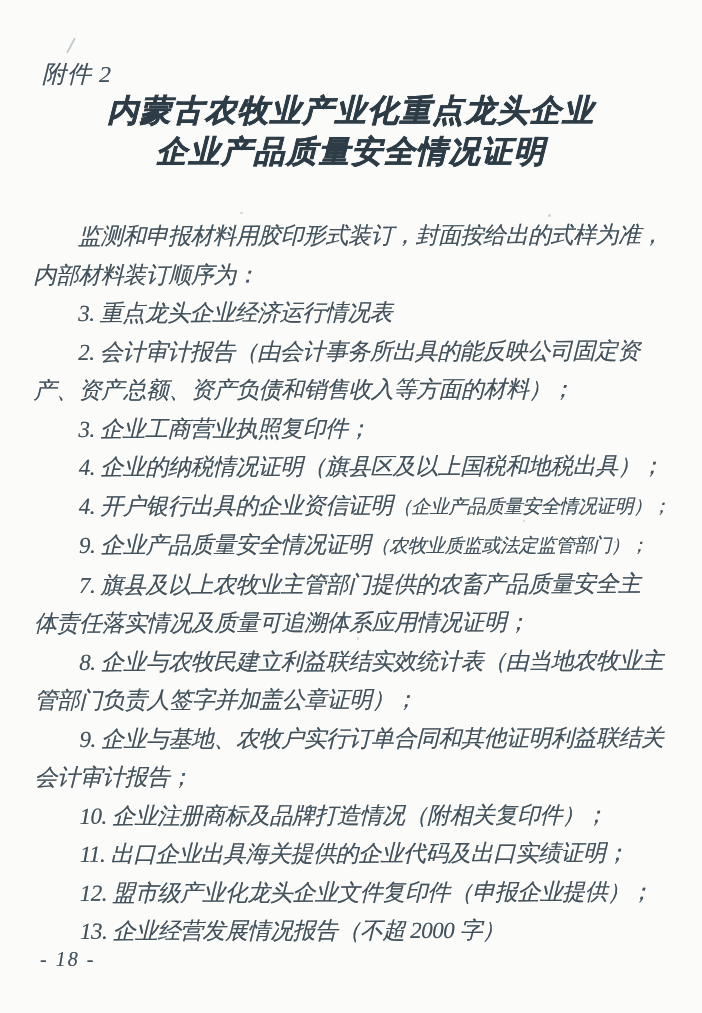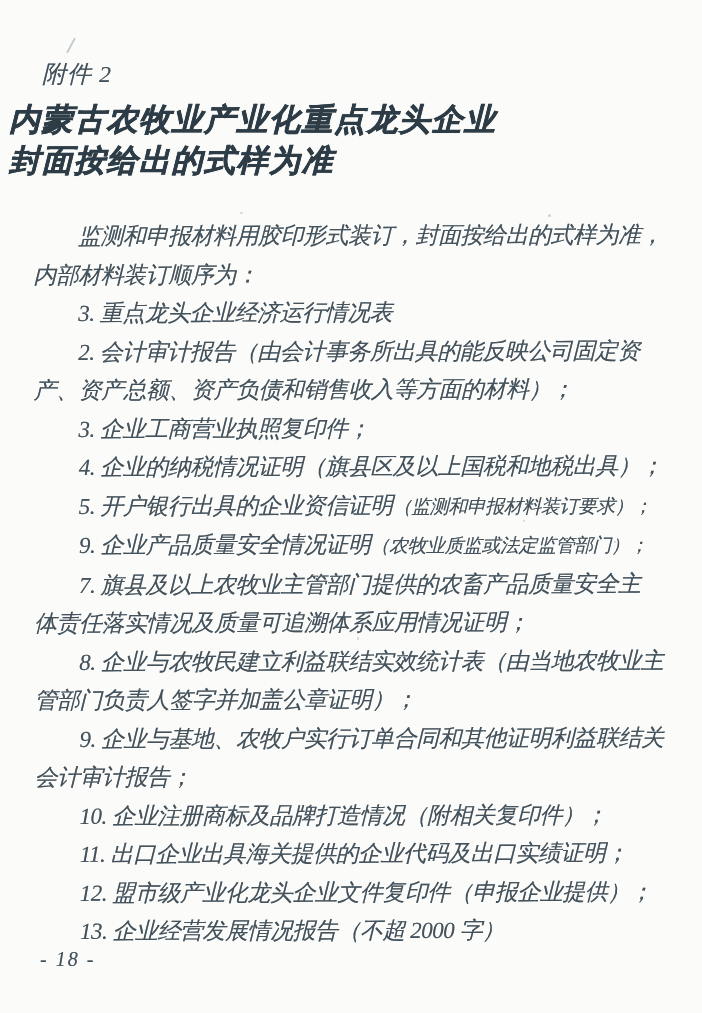--- a/index.html
+++ b/index.html
@@ -20,21 +20,22 @@
     top: 58px;
     font-size: 24px;
     letter-spacing: 1px;
     text-shadow: 0 0 0.6px rgba(61,76,86,.5);
   }
   .title {
     position: absolute;
     top: 90px;
     left: 0;
     right: 0;
-    margin: 9px;
+    margin: 0;
+    text-align: center;
     font-size: 31px;
     line-height: 41px;
     font-weight: bold;
     letter-spacing: 1.5px;
     color: var(--title-ink, #2d3c46);
     -webkit-text-stroke: 0.5px currentColor;
     text-shadow: 0 0 0.7px rgba(45,60,70,.6);
   }
   .doc-body {
     position: absolute;
@@ -87,32 +88,32 @@
   <div class="speck s1"></div>
   <div class="speck s2"></div>
   <div class="speck s3"></div>
   <div class="speck s4"></div>
   <div class="speck s5"></div>
 
   <div class="attachment">附件 2</div>
 
   <h1 class="title">
     <div>内蒙古农牧业产业化重点龙头企业</div>
-    <div>封面按给出的式样为准</div>
+    <div>企业产品质量安全情况证明</div>
   </h1>
 
   <div class="doc-body">
       <div class="line indent"><span>监测和申报材料用胶印形式装订，封面按给出的式样为准，</span></div>
       <div class="line"><span>内部材料装订顺序为：</span></div>
       <div class="line indent"><span>3. 重点龙头企业经济运行情况表</span></div>
       <div class="line indent"><span>2. 会计审计报告（由会计事务所出具的能反映公司固定资</span></div>
       <div class="line"><span>产、资产总额、资产负债和销售收入等方面的材料）；</span></div>
       <div class="line indent"><span>3. 企业工商营业执照复印件；</span></div>
       <div class="line indent"><span>4. 企业的纳税情况证明（旗县区及以上国税和地税出具）；</span></div>
-      <div class="line indent"><span>5. 开户银行出具的企业资信证明</span><span class="seg-small">（监测和申报材料装订要求）；</span></div>
+      <div class="line indent"><span>4. 开户银行出具的企业资信证明</span><span class="seg-small">（企业产品质量安全情况证明）；</span></div>
       <div class="line indent"><span>9. 企业产品质量安全情况证明</span><span class="seg-small">（农牧业质监或法定监管部门）；</span></div>
       <div class="line indent"><span>7. 旗县及以上农牧业主管部门提供的农畜产品质量安全主</span></div>
       <div class="line"><span>体责任落实情况及质量可追溯体系应用情况证明；</span></div>
       <div class="line indent"><span>8. 企业与农牧民建立利益联结实效统计表（由当地农牧业主</span></div>
       <div class="line"><span>管部门负责人签字并加盖公章证明）；</span></div>
       <div class="line indent"><span>9. 企业与基地、农牧户实行订单合同和其他证明利益联结关</span></div>
       <div class="line"><span>会计审计报告；</span></div>
       <div class="line indent"><span>10. 企业注册商标及品牌打造情况（附相关复印件）；</span></div>
       <div class="line indent"><span>11. 出口企业出具海关提供的企业代码及出口实绩证明；</span></div>
       <div class="line indent"><span>12. 盟市级产业化龙头企业文件复印件（申报企业提供）；</span></div>

